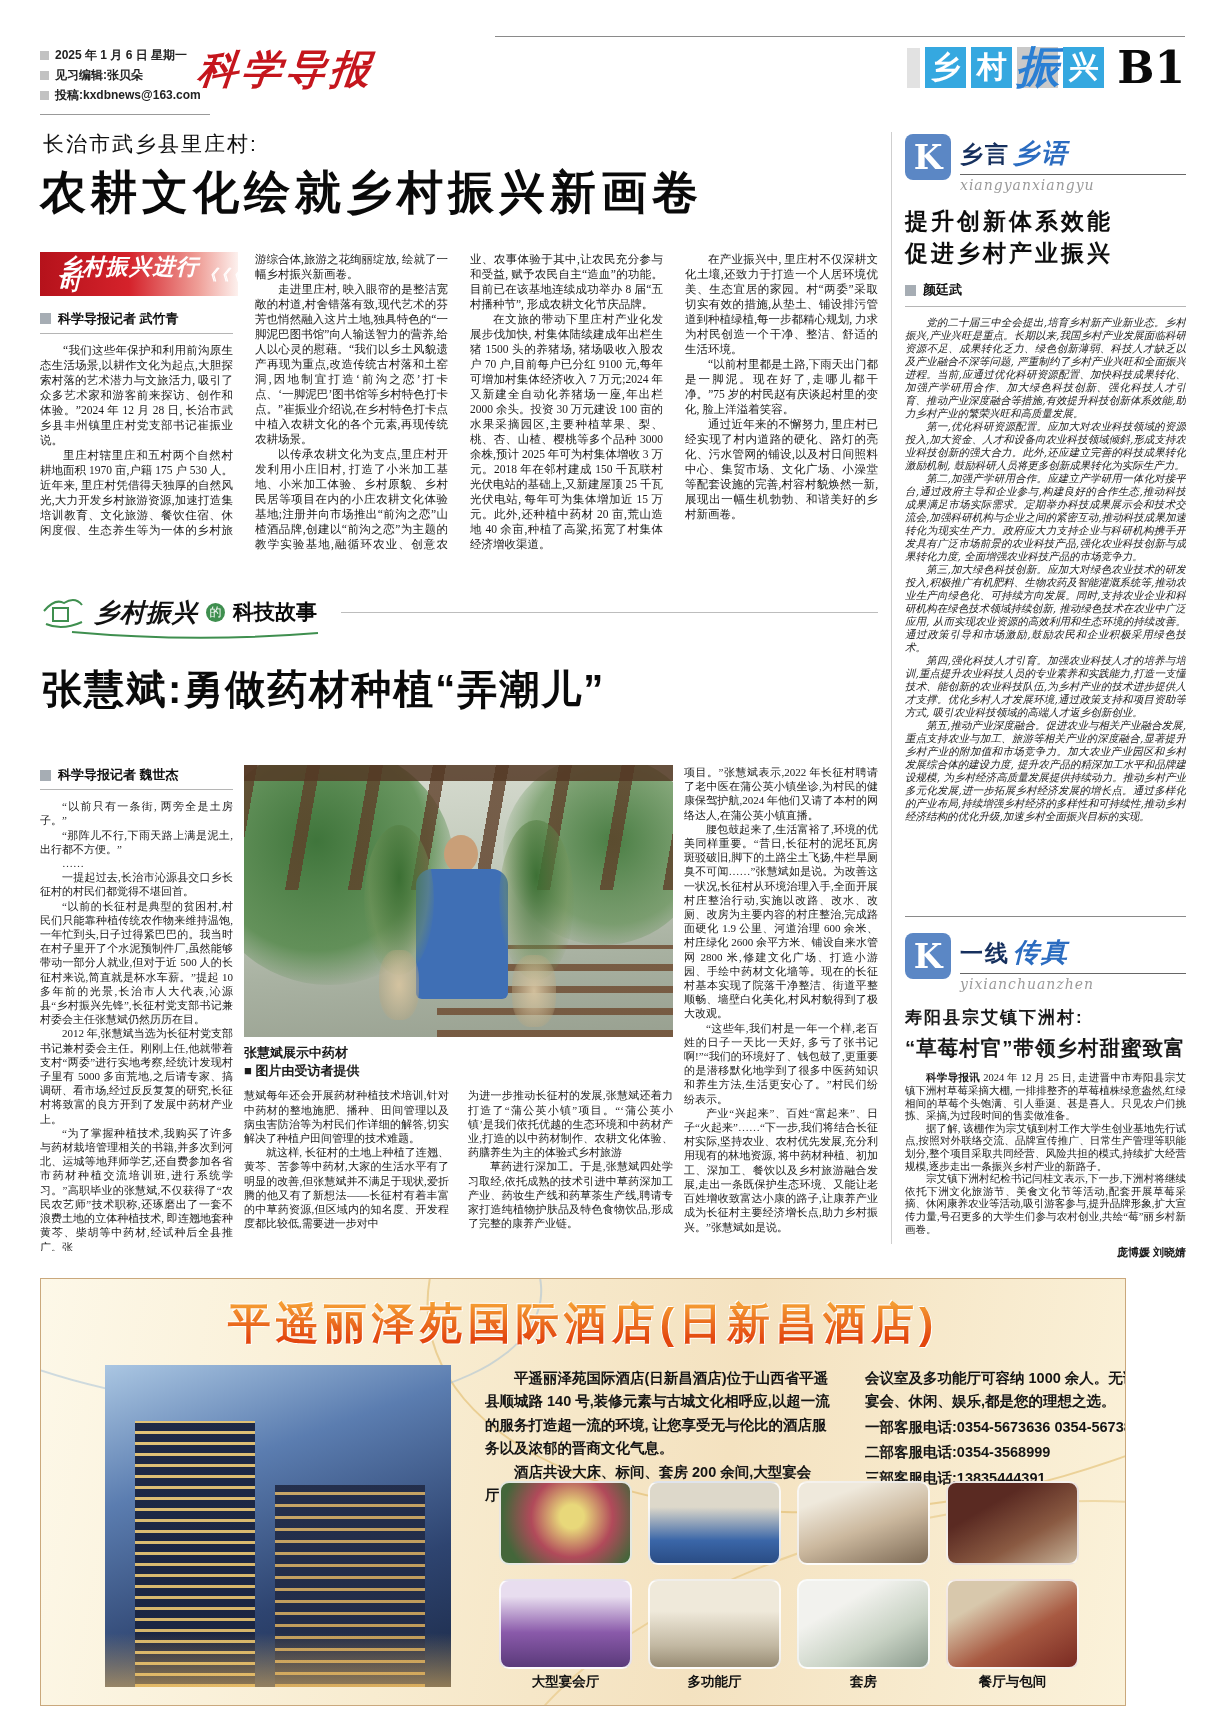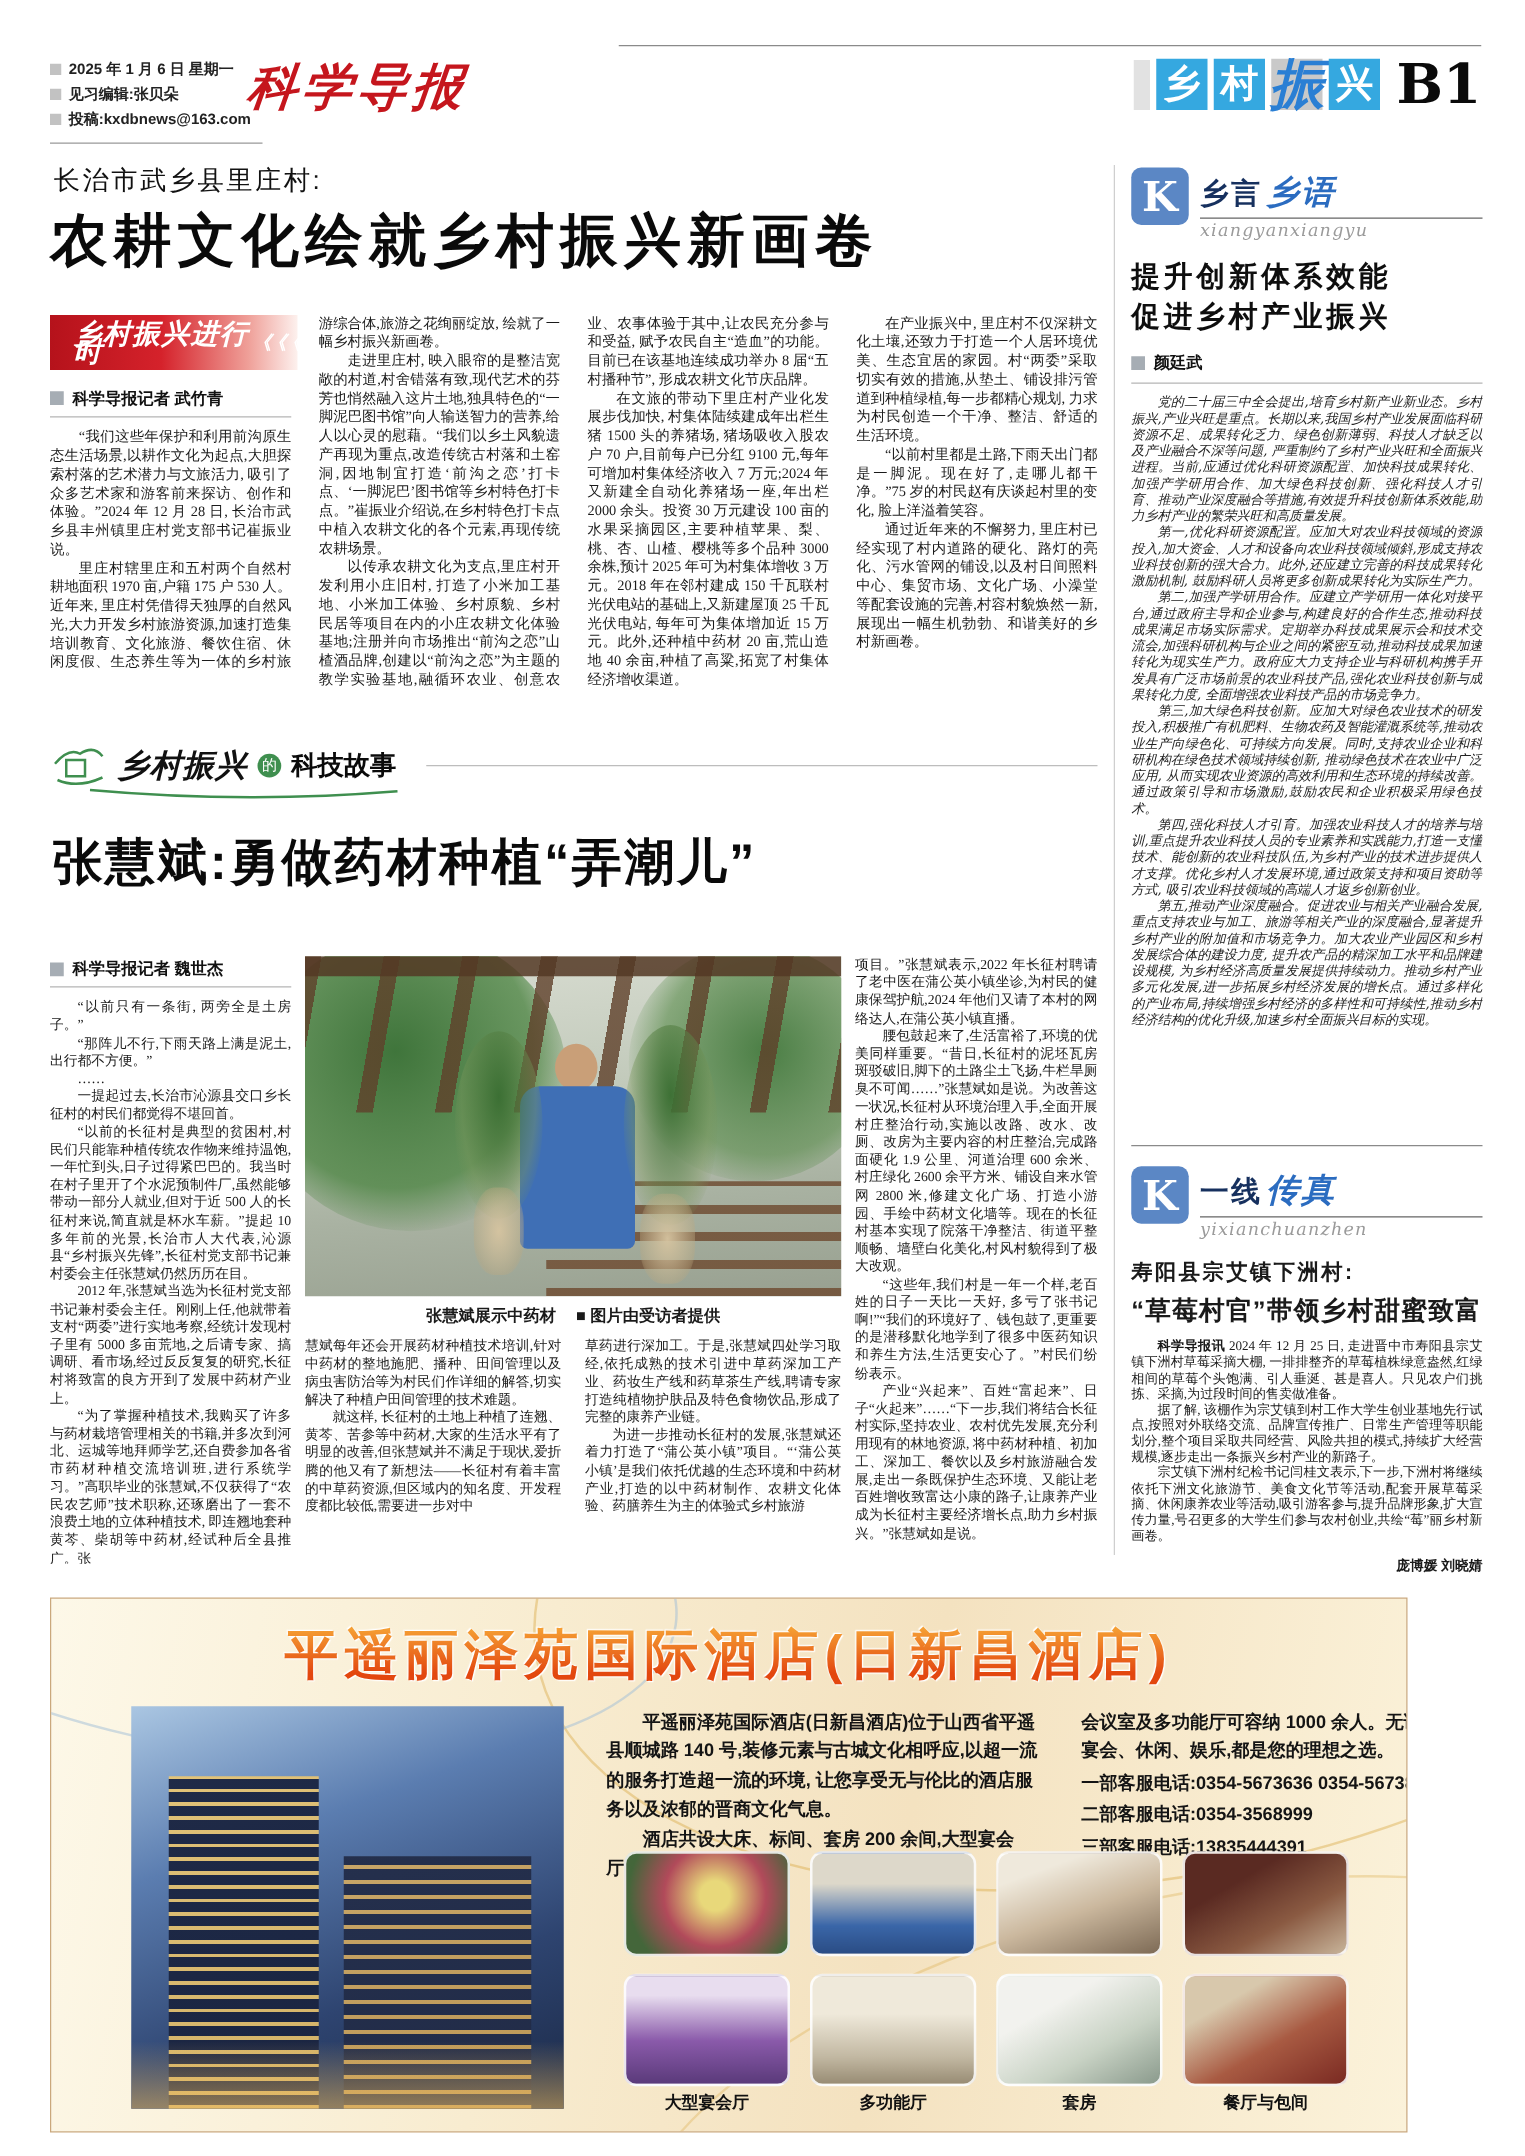--- a/index.html
+++ b/index.html
@@ -78,22 +78,22 @@
   .feat-rule { flex:1; border-top:1px solid #bdbdbd; margin-left:16px; align-self:center; }
   .swoosh { display:block; margin:-2px 0 0 30px; }
   .feat-headline { margin:22px 0 0 2px; font-family:"Liberation Sans",sans-serif; font-weight:800;
     font-size:40px; letter-spacing:2px; color:#0a0a0a; white-space:nowrap; }
   .feat-body { display:flex; gap:11px; margin-top:48px; font-size:11px; line-height:14.2px; text-align:justify; }
   .fcol1 { width:193px; flex:0 0 auto; }
   .fbody { height:452px; overflow:hidden; margin-top:4px; }
   .fmid { width:429px; flex:0 0 auto; }
   .fcol4 { width:194px; flex:0 0 auto; }
   .fbody4 { height:482px; overflow:hidden; }
-  .fcap { display:flex; justify-content:center; gap:16px; padding:9px 0 10px;
-    font-family:"Liberation Sans",sans-serif; font-weight:700; font-size:13px; }
+  .fcap { display:flex; justify-content:center; gap:4px; padding:9px 0 10px;
+    font-family:"Liberation Sans",sans-serif; font-weight:700; font-size:13px;flex-direction:column; }
   .fmid-cols { display:flex; gap:19px; }
   .fmcol { width:205px; height:158px; overflow:hidden; }
   
   .feature-photo { position:relative; width:429px; height:272px; overflow:hidden;
     background:linear-gradient(175deg,#d9ddd2 0%,#c2cabb 40%,#a9b2a2 70%,#98a090 100%); }
   .ph-pergola { position:absolute; left:0; top:0; width:100%; height:46%;
     background:repeating-linear-gradient(100deg, rgba(95,64,42,.8) 0 13px, rgba(0,0,0,0) 13px 62px); }
   .ph-beam { position:absolute; left:0; top:0; width:100%; height:16px; background:rgba(84,56,36,.85); }
   .ph-leaf1 { position:absolute; left:-40px; top:-20px; width:250px; height:240px; border-radius:50%;
     background:radial-gradient(circle at 45% 40%, rgba(56,112,52,.95), rgba(72,130,62,.75) 55%, rgba(90,140,80,0) 75%); }
@@ -315,22 +315,22 @@
         <div class="fcap">
           <span>张慧斌展示中药材</span>
           <span>■ 图片由受访者提供</span>
         </div>
         <div class="fmid-cols">
           <div class="fmcol cont">
               <p>慧斌每年还会开展药材种植技术培训,针对中药材的整地施肥、播种、田间管理以及病虫害防治等为村民们作详细的解答,切实解决了种植户田间管理的技术难题。</p>
               <p>就这样, 长征村的土地上种植了连翘、黄芩、苦参等中药材,大家的生活水平有了明显的改善,但张慧斌并不满足于现状,爱折腾的他又有了新想法——长征村有着丰富的中草药资源,但区域内的知名度、开发程度都比较低,需要进一步对中</p>
             </div>
           <div class="fmcol cont">
+              <p>为进一步推动长征村的发展,张慧斌还着力打造了“蒲公英小镇”项目。“‘蒲公英小镇’是我们依托优越的生态环境和中药材产业,打造的以中药材制作、农耕文化体验、药膳养生为主的体验式乡村旅游</p>
               <p>草药进行深加工。于是,张慧斌四处学习取经,依托成熟的技术引进中草药深加工产业、药妆生产线和药草茶生产线,聘请专家打造纯植物护肤品及特色食物饮品,形成了完整的康养产业链。</p>
-              <p>为进一步推动长征村的发展,张慧斌还着力打造了“蒲公英小镇”项目。“‘蒲公英小镇’是我们依托优越的生态环境和中药材产业,打造的以中药材制作、农耕文化体验、药膳养生为主的体验式乡村旅游</p>
             </div>
         </div>
       </div>
 
       <div class="fcol4">
         <div class="fbody4 cont">
             <p>项目。”张慧斌表示,2022 年长征村聘请了老中医在蒲公英小镇坐诊,为村民的健康保驾护航,2024 年他们又请了本村的网络达人,在蒲公英小镇直播。</p>
             <p>腰包鼓起来了,生活富裕了,环境的优美同样重要。“昔日,长征村的泥坯瓦房斑驳破旧,脚下的土路尘土飞扬,牛栏旱厕臭不可闻……”张慧斌如是说。为改善这一状况,长征村从环境治理入手,全面开展村庄整治行动,实施以改路、改水、改厕、改房为主要内容的村庄整治,完成路面硬化 1.9 公里、河道治理 600 余米、村庄绿化 2600 余平方米、铺设自来水管网 2800 米,修建文化广场、打造小游园、手绘中药材文化墙等。现在的长征村基本实现了院落干净整洁、街道平整顺畅、墙壁白化美化,村风村貌得到了极大改观。</p>
             <p>“这些年,我们村是一年一个样,老百姓的日子一天比一天好, 多亏了张书记啊!”“我们的环境好了、钱包鼓了,更重要的是潜移默化地学到了很多中医药知识和养生方法,生活更安心了。”村民们纷纷表示。</p>
             <p>产业“兴起来”、百姓“富起来”、日子“火起来”……“下一步,我们将结合长征村实际,坚持农业、农村优先发展,充分利用现有的林地资源, 将中药材种植、初加工、深加工、餐饮以及乡村旅游融合发展,走出一条既保护生态环境、又能让老百姓增收致富达小康的路子,让康养产业成为长征村主要经济增长点,助力乡村振兴。”张慧斌如是说。</p>

